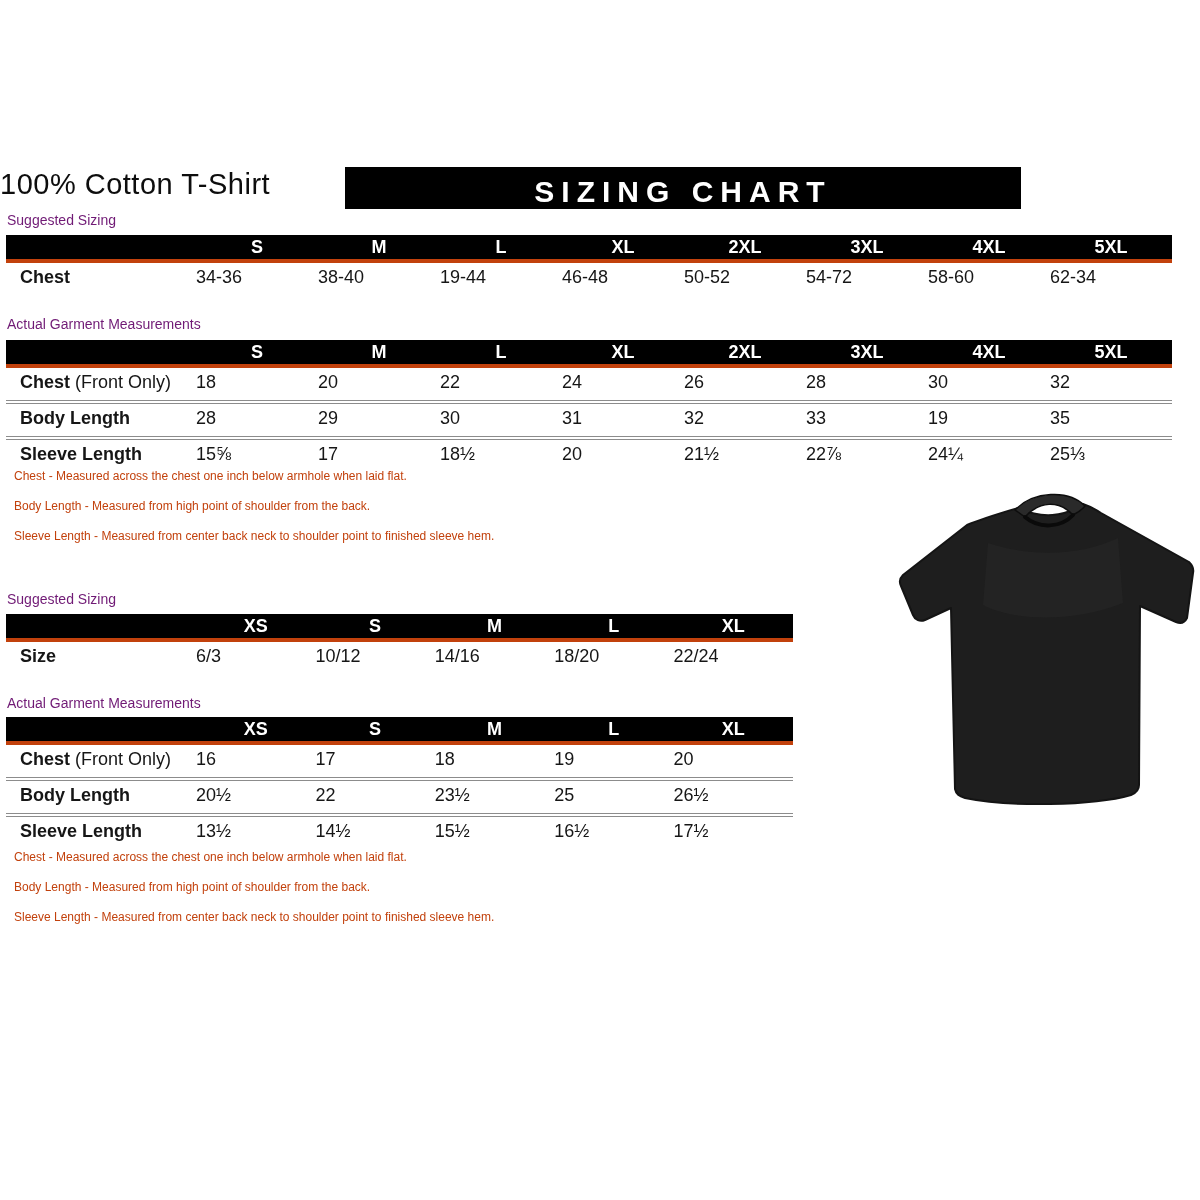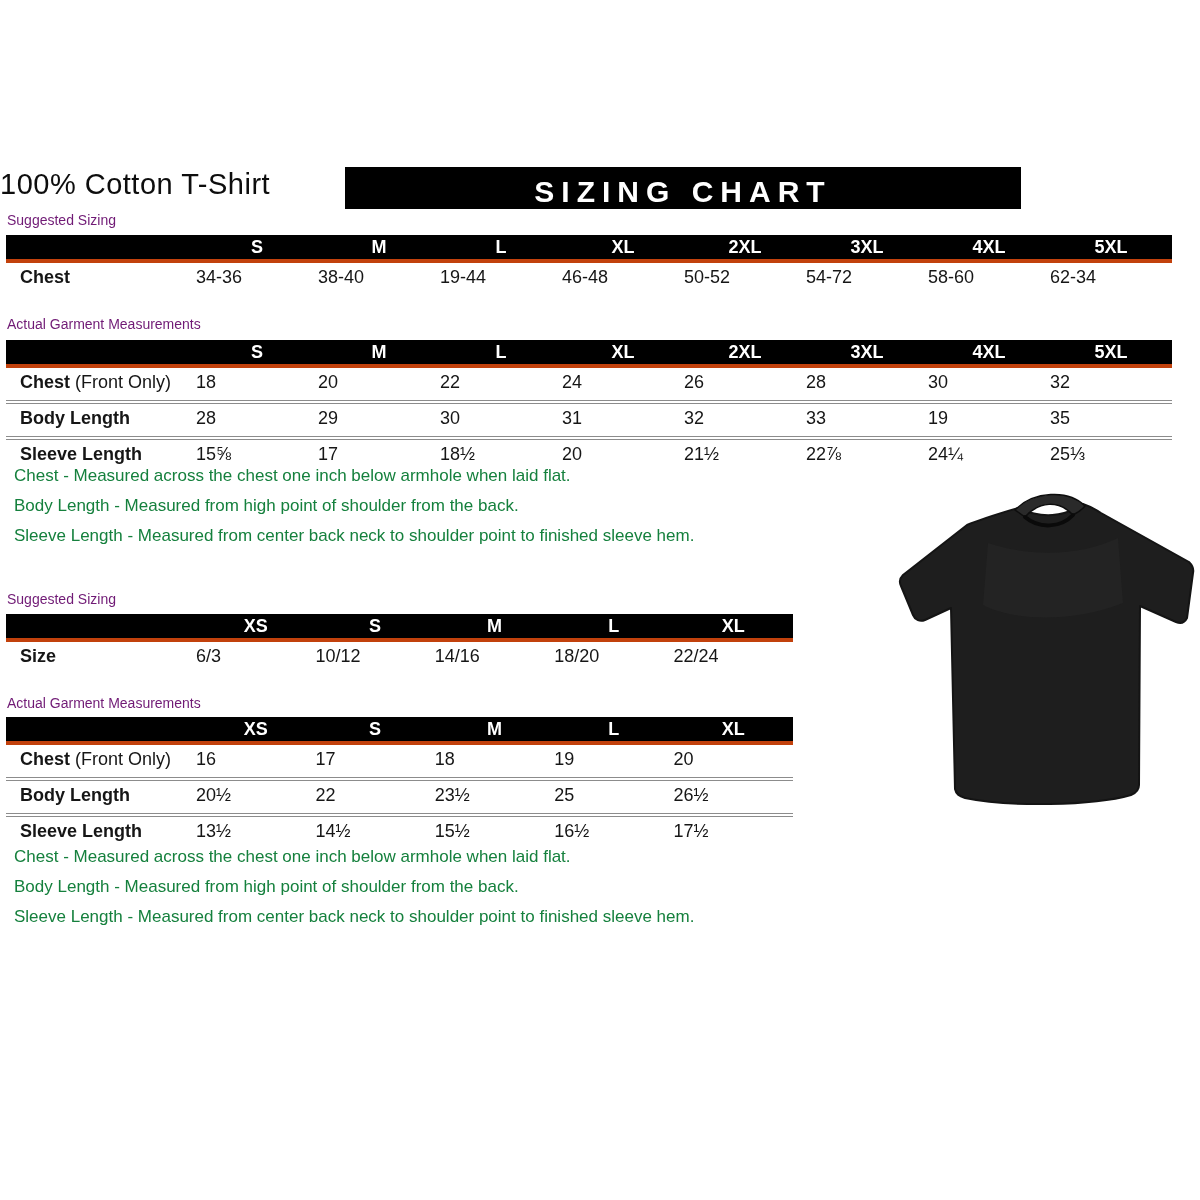--- a/index.html
+++ b/index.html
@@ -27,21 +27,21 @@
     background:#000; color:#fff; font-weight:bold; font-size:18px;
     height:24px; padding:0; text-align:center;
   }
   table.size-table td {
     font-size:18px; padding:4px 0 7px 0; color:#161616;
   }
   table.size-table td.rowlabel { text-align:left; padding-left:14px; white-space:nowrap; }
   table.size-table td.rowlabel b { font-weight:bold; }
   table.size-table tbody tr:first-child td { border-top:4px solid #c2410c; }
   table.size-table tbody tr + tr td { border-top:4px double #8c8c8c; }
-  .notes { position:absolute; left:14px; font-size:17px; line-height:30px; color:#15803d; }
+  .notes { position:absolute; left:14px; font-size:12px; line-height:30px; color:#c2410c; }
   .note-line { white-space:nowrap; }
   .tshirt { position:absolute; left:893px; top:483px; width:302px; height:325px; }
 </style>
 </head>
 <body>
 
 <div class="canvas">
 
   <div class="title-adult">100% Cotton T-Shirt</div>
 

